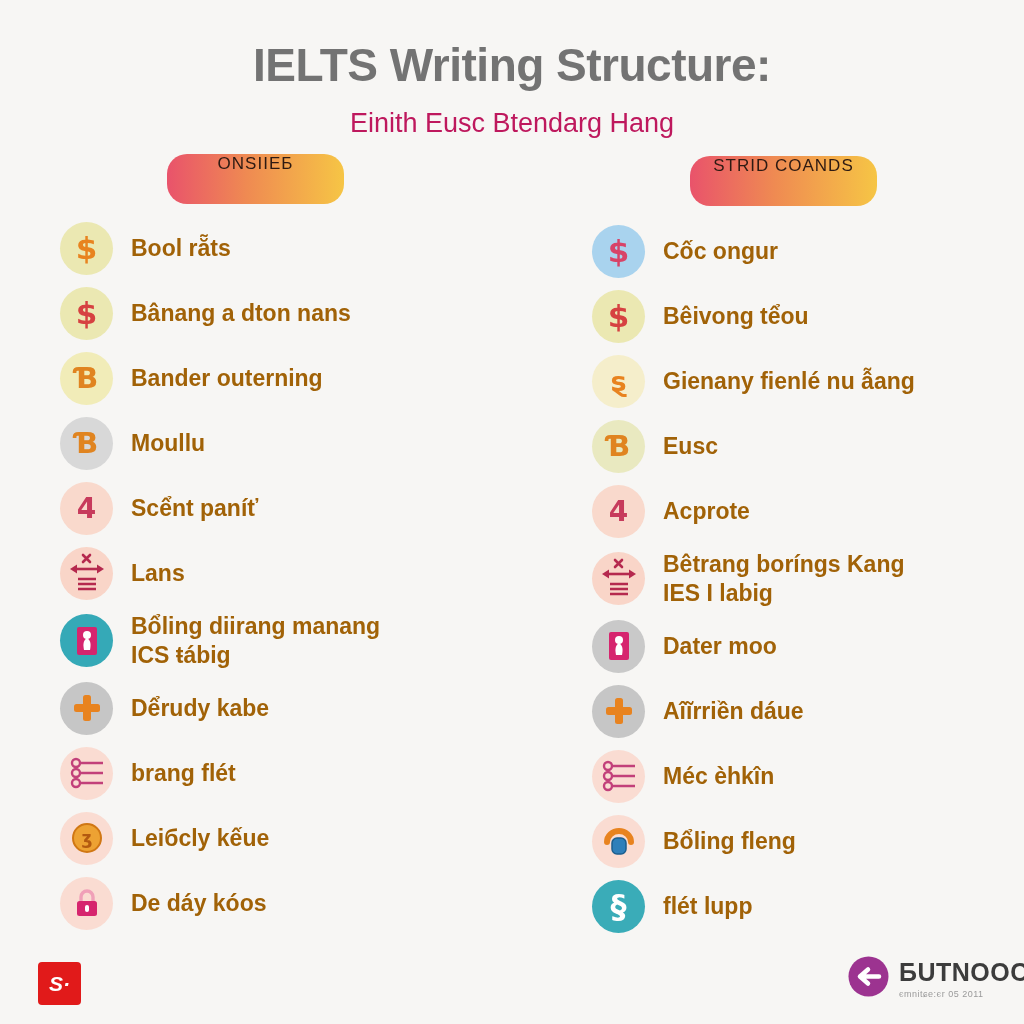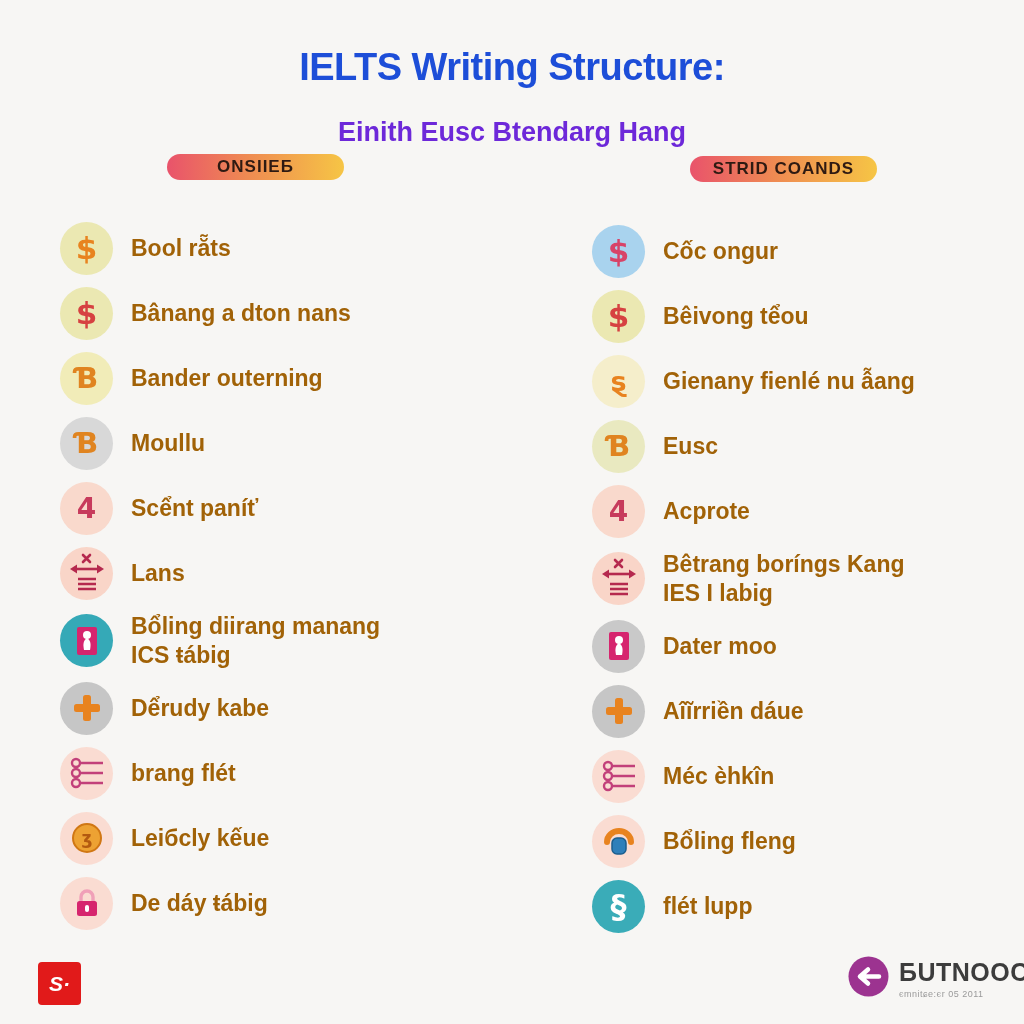--- a/index.html
+++ b/index.html
@@ -4,27 +4,27 @@
 <style>
   html,body{margin:0;padding:0;}
   body{
     width:1024px;height:1024px;
     font-family:"Liberation Sans","DejaVu Sans",sans-serif;
     background:#f7f6f4;
     overflow:hidden;
   }
   .page{position:relative;width:1024px;height:1024px;background:#f7f6f4;}
   .title-block{position:absolute;left:0;top:38px;width:1024px;text-align:center;}
-  .title{font-size:38px;font-weight:800;color:#1d4ed8;letter-spacing:-0.5px;margin:8px;}
-  .subtitle{font-size:27px;font-weight:700;color:#6d28d9;margin-top:28px;}
+  .title{font-size:46px;font-weight:800;color:#737373;letter-spacing:-0.5px;margin:0;}
+  .subtitle{font-size:27px;font-weight:400;color:#be185d;margin-top:16px;}
   .badge{
-    position:absolute;height:26px;border-radius:20px;
+    position:absolute;height:50px;border-radius:20px;
     background:linear-gradient(90deg,#e9536b 0%,#ef8a52 45%,#f6c545 100%);
-    display:flex;align-items:center;justify-content:center;
-    color:#2e1a12;font-weight:700;font-size:17px;letter-spacing:1px;
+    display:flex;justify-content:center;
+    color:#2e1a12;font-weight:400;font-size:17px;letter-spacing:1px;
   }
   .badge-left{left:167px;top:154px;width:177px;}
   .badge-right{left:690px;top:156px;width:187px;}
   .item-list{position:absolute;display:flex;flex-direction:column;gap:12px;}
   .list-left{left:60px;top:222px;width:470px;}
   .list-right{left:592px;top:225px;width:420px;}
   .list-item{display:flex;align-items:center;gap:18px;min-height:53px;}
   .icon-circle{
     width:53px;height:53px;border-radius:50%;flex:0 0 53px;
     display:flex;align-items:center;justify-content:center;
@@ -161,21 +161,21 @@
   </div>
 
   <div class="list-item">
     <span class="icon-circle" style="background: rgb(250, 220, 210);">
           <svg width="26" height="32" viewBox="0 0 26 32">
             <path d="M7 15 v-5 a6 6 0 0 1 12 0 v5" stroke="#f0a0b8" stroke-width="3.4" fill="none"></path>
             <rect x="3" y="14" width="20" height="15" rx="2.5" fill="#d6256e"></rect>
             <rect x="11" y="18" width="4" height="7" rx="2" fill="#ffffff"></rect>
           </svg>
         </span>
-    <span class="item-text">De dáy ŧábig</span>
+    <span class="item-text">De dáy kóos</span>
   </div>
 </div>
   <div class="item-list list-right">
   <div class="list-item">
     <span class="icon-circle" style="background: rgb(169, 211, 238);">
           <span class="glyph" style="color:#d84368;font-size:31px">$</span>
         </span>
     <span class="item-text">Cốc ongur</span>
   </div>
 

